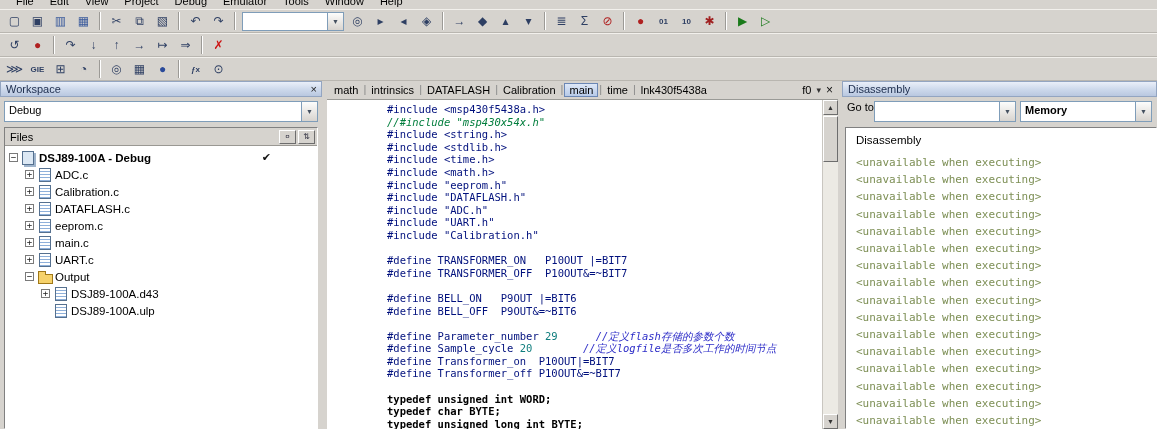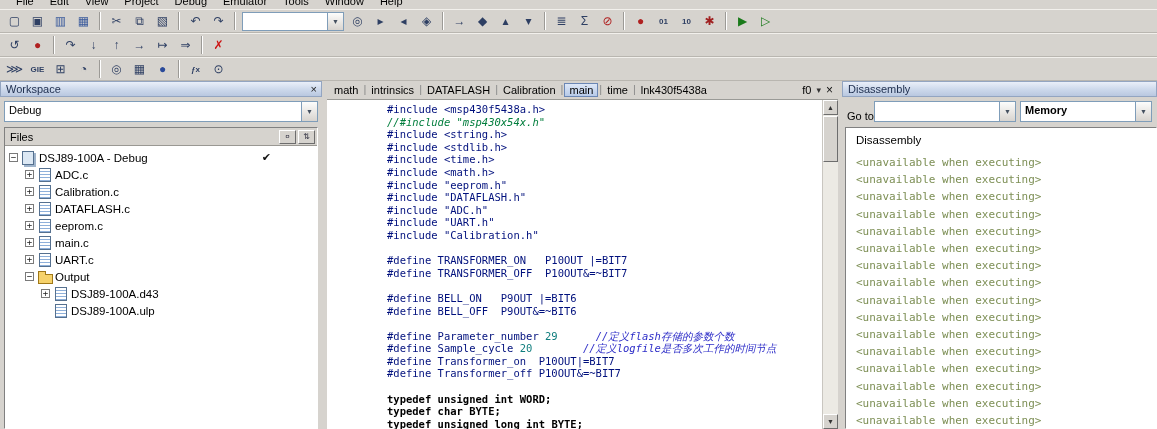--- a/index.html
+++ b/index.html
@@ -48,21 +48,21 @@
   .expand-box { width:9px; height:9px; flex:0 0 9px; border:1px solid #7a7a7a; background:#fff; color:#222;
                 font-size:9px; line-height:7px; text-align:center; margin-right:4px; font-family:"DejaVu Sans Mono",monospace; }
   .expand-spacer { width:13px; flex:0 0 13px; }
   .node-icon { width:13px; height:13px; flex:0 0 13px; margin-right:4px; position:relative; }
   .icon-file::before { content:""; position:absolute; left:1px; top:0; width:10px; height:12px;
                 background-image:repeating-linear-gradient(#ffffff 0 2px,#8fb0da 2px 3px); border:1px solid #55708f; }
   .icon-project::before { content:""; position:absolute; left:0; top:0; width:10px; height:12px; background:#dce8f4;
                 border:1px solid #55708f; box-shadow:2px 2px 0 #9fb4cc; }
   .icon-folder::before { content:""; position:absolute; left:0; top:4px; width:13px; height:8px; background:#f6d26b; border:1px solid #a07818; }
   .icon-folder::after { content:""; position:absolute; left:0; top:1px; width:6px; height:3px; background:#f6d26b; border:1px solid #a07818; border-bottom:none; }
-  .bold { font-weight:normal; }
+  .bold { font-weight:bold; }
   .node-status { position:absolute; right:46px; font-size:11px; color:#111; }
 
   
   .editor { position:absolute; left:327px; top:81px; width:511px; bottom:0; background:#d6d3ce; }
   .tab-bar { height:19px; display:flex; align-items:center; background:#d6d3ce; border-bottom:1px solid #9a9a96;
              padding:0 3px; font-size:11px; white-space:nowrap; }
   .tabs { display:flex; align-items:flex-start; }
   .tab { padding:1px 4px; }
   .tab-active { background:linear-gradient(#dde7f7,#b7cae8); border:1px solid #6b87b5; padding:0 4px; }
   .tab-sep { color:#8a8a8a; margin:0 1px; }
@@ -82,21 +82,21 @@
   .seg-plain{ color:#000; font-weight:bold; }
   .vscroll { position:absolute; right:0; top:19px; bottom:0; width:16px; background:#eceae4; border-left:1px solid #c9c6c0; }
   .scroll-btn { height:15px; background:#d6d3ce; border:1px solid; border-color:#fff #6d6d6d #6d6d6d #fff;
                 font-size:7px; text-align:center; line-height:13px; color:#333; }
   .scroll-btn.down { position:absolute; bottom:0; left:0; right:0; }
   .scroll-thumb { position:absolute; top:16px; left:0; right:0; height:46px; background:#d6d3ce;
                   border:1px solid; border-color:#fff #6d6d6d #6d6d6d #fff; }
 
   
   .disasm { position:absolute; left:842px; top:81px; right:0; bottom:0; background:#d6d3ce; }
-  .disasm-controls { display:flex; align-items:flex-end; padding:4px 5px; }
+  .disasm-controls { display:flex; align-items:flex-start; padding:4px 5px; }
   .goto-label { font-size:11px; }
   .goto-combo { width:142px; }
   .view-combo { width:132px; margin-left:auto;font-weight:bold; }
   .disasm-box { position:absolute; left:3px; right:0; top:46px; bottom:0; background:#fff;
                 border:1px solid; border-color:#808080 #fff #fff #808080; padding:6px 0 0 10px; overflow:hidden; }
   .disasm-title { font-size:11.5px; color:#000; margin-bottom:8px; }
   .disasm-line { font-family:"DejaVu Sans Mono","DejaVu Sans",monospace; font-size:11px; line-height:17.2px;
                  color:#7d8f55; white-space:pre; }
 </style>
 </head>

